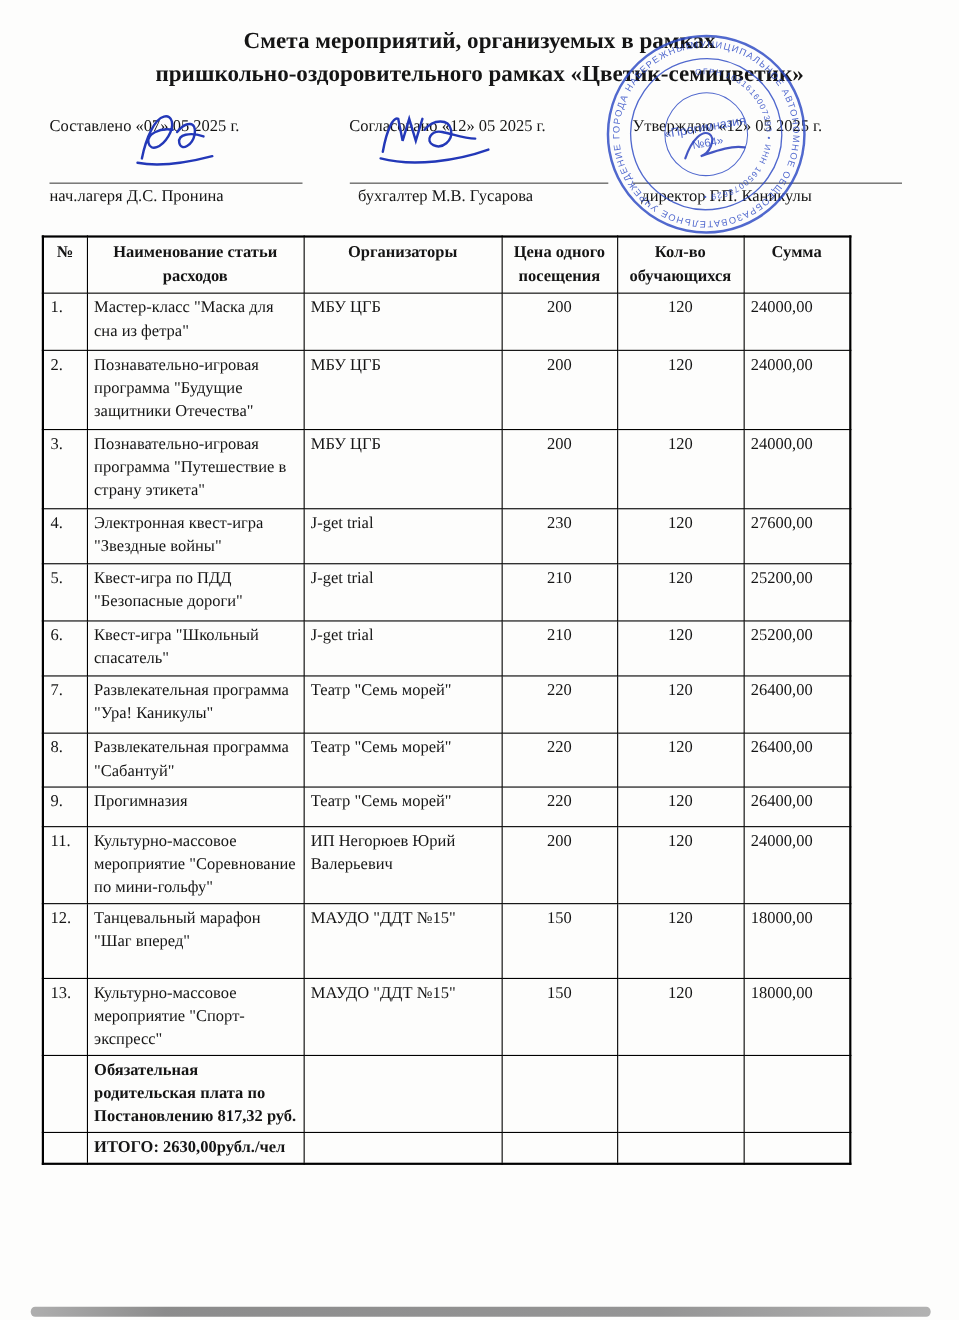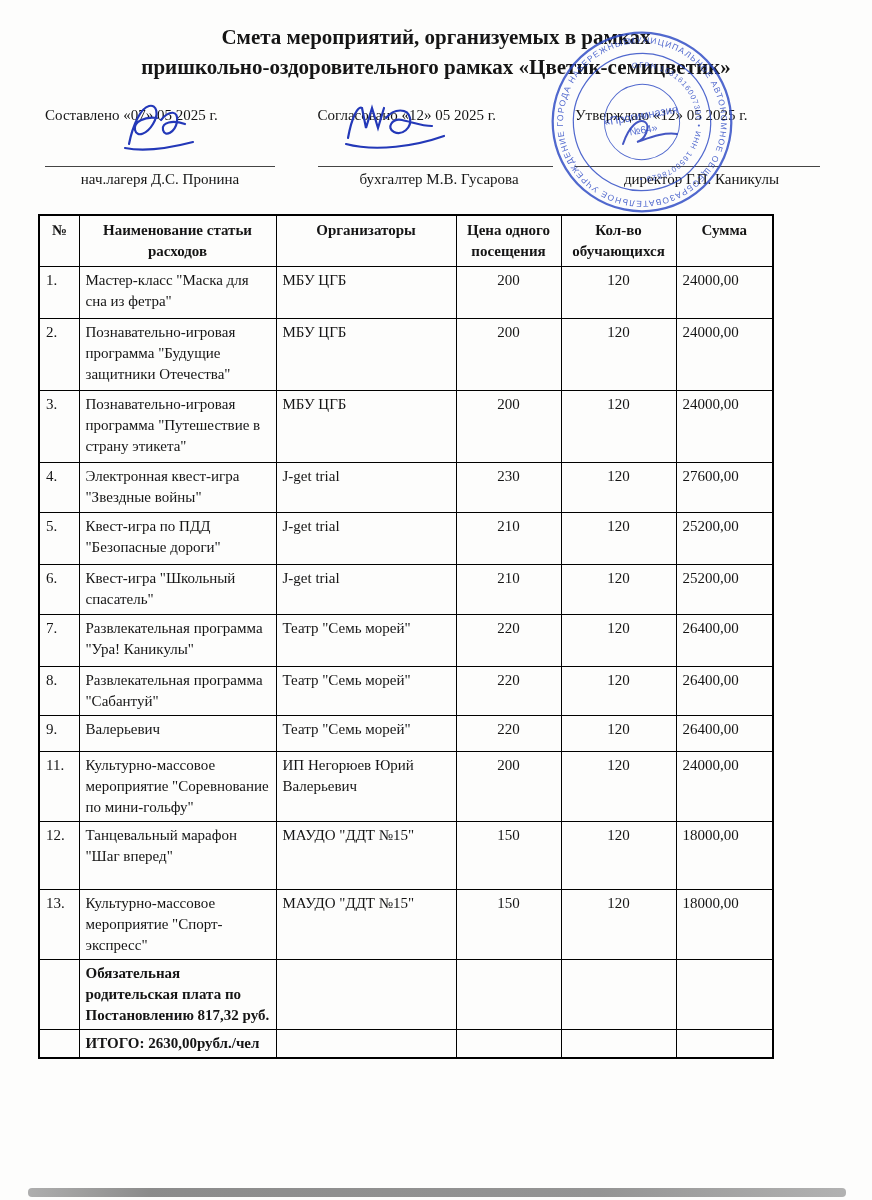--- a/index.html
+++ b/index.html
@@ -26,21 +26,21 @@
     justify-content: space-between;
     padding: 24px 52px 0 45px;
   }
   .approval { position: relative; }
   .approval-header { font-size: 15px; white-space: nowrap; }
   .sig-area {
     height: 42px;
     border-bottom: 1px solid #444;
     position: relative;
   }
-  .approval-signer { font-size: 15px; padding-top: 4px; white-space: nowrap; text-align: center; }
+  .approval-signer { font-size: 15px; padding-top: 4px; white-space: nowrap; }
   .approval-a { width: 230px; }
   .approval-b { width: 235px; margin-left: 20px; }
   .approval-c { width: 245px; }
   .approval-b .approval-signer, .approval-c .approval-signer { padding-left: 8px; }
 
   .sig-svg { position: absolute; pointer-events: none; }
   .sig-1 { left: 70px; top: -28px; width: 95px; height: 62px; }
   .sig-2 { left: 18px; top: -32px; width: 120px; height: 66px; }
   .sig-3 { left: 30px; top: -20px; width: 100px; height: 55px; }
 
@@ -259,21 +259,21 @@
         <tr>
     <td class="c-num">8.</td>
     <td class="c-name">Развлекательная программа "Сабантуй"</td>
     <td class="c-org">Театр "Семь морей"</td>
     <td class="c-price">220</td>
     <td class="c-count">120</td>
     <td class="c-sum">26400,00</td>
   </tr>
         <tr>
     <td class="c-num">9.</td>
-    <td class="c-name">Валерьевич</td>
+    <td class="c-name">Прогимназия</td>
     <td class="c-org">Театр "Семь морей"</td>
     <td class="c-price">220</td>
     <td class="c-count">120</td>
     <td class="c-sum">26400,00</td>
   </tr>
         <tr>
     <td class="c-num">11.</td>
     <td class="c-name">Культурно-массовое мероприятие "Соревнование по мини-гольфу"</td>
     <td class="c-org">ИП Негорюев Юрий Валерьевич</td>
     <td class="c-price">200</td>

